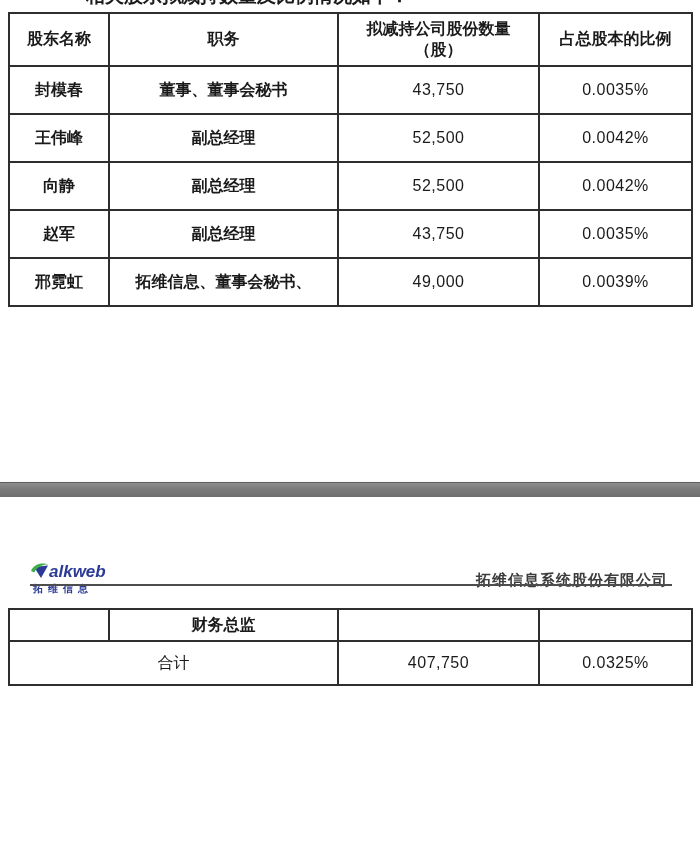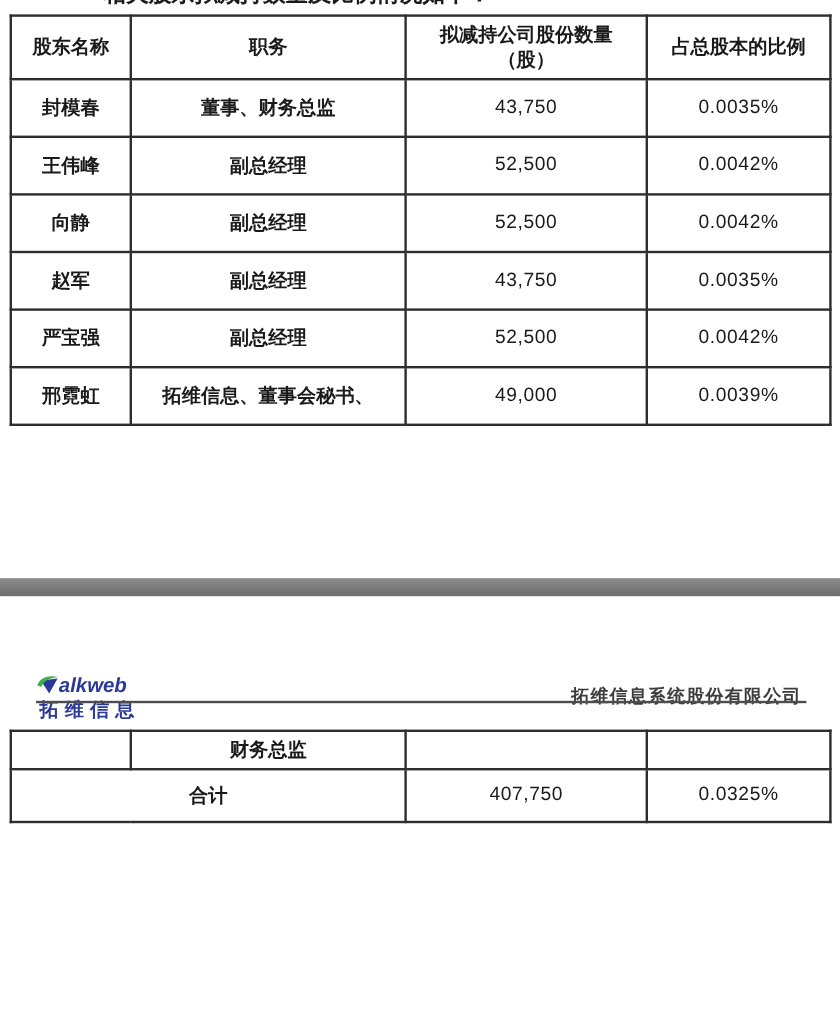--- a/index.html
+++ b/index.html
@@ -56,21 +56,21 @@
     font-size: 16px;
     overflow: hidden;
   }
   .doc-table th { font-weight: 700; font-size: 16px; }
   .cn  { font-weight: 600; }
   .num { font-weight: 400; letter-spacing: 0.5px; }
   .hdr-row    { height: 53px; }
   .data-row   { height: 48px; }
   .cont-row   { height: 32px; }
   .total-row  { height: 44px; }
-  .total-row td.cn { font-weight: 700; }
+  .total-row td.cn { font-weight: 400; }
 
   
   .page-divider {
     position: absolute;
     top: 482px;
     left: 0;
     width: 700px;
     height: 15px;
     background: linear-gradient(to bottom, #8d8d8d 0%, #7a7a7a 45%, #6e6e6e 100%);
     border-top: 1px solid #5f5f5f;
@@ -91,21 +91,21 @@
     font-style: italic;
     font-weight: 800;
     font-size: 17px;
     line-height: 17px;
     color: var(--logo-blue, #2b3a96);
     letter-spacing: 0;
   }
   .logo-sub {
     margin-top: 2px;
     margin-left: 3px;
-    font-size: 16px;
+    font-size: 10px;
     font-weight: 700;
     letter-spacing: 5px;
     color: var(--logo-blue, #2b3a96);
     white-space: nowrap;
   }
   .company-name {
     position: absolute;
     right: 32px;
     top: 74px;
     font-size: 15px;
@@ -144,47 +144,41 @@
       <th class="cn">股东名称</th>
       <th class="cn">职务</th>
       <th class="cn">
         <div>拟减持公司股份数量</div>
         <div>（股）</div>
       </th>
       <th class="cn">占总股本的比例</th>
     </tr>
     <tr class="data-row">
       <td class="cn">封模春</td>
-      <td class="cn">董事、财务总监</td>
+      <td class="cn">董事、董事会秘书</td>
       <td class="num">43,750</td>
       <td class="num">0.0035%</td>
     </tr>
     <tr class="data-row">
       <td class="cn">王伟峰</td>
       <td class="cn">副总经理</td>
       <td class="num">52,500</td>
       <td class="num">0.0042%</td>
     </tr>
     <tr class="data-row">
       <td class="cn">向静</td>
       <td class="cn">副总经理</td>
       <td class="num">52,500</td>
       <td class="num">0.0042%</td>
     </tr>
     <tr class="data-row">
       <td class="cn">赵军</td>
       <td class="cn">副总经理</td>
       <td class="num">43,750</td>
       <td class="num">0.0035%</td>
-    </tr>
-    <tr class="data-row">
-      <td class="cn">严宝强</td>
-      <td class="cn">副总经理</td>
-      <td class="num">52,500</td>
-      <td class="num">0.0042%</td>
     </tr>
     <tr class="data-row">
       <td class="cn">邢霓虹</td>
       <td class="cn">拓维信息、董事会秘书、</td>
       <td class="num">49,000</td>
       <td class="num">0.0039%</td>
     </tr>
   </tbody>
     </table>
 </div>

